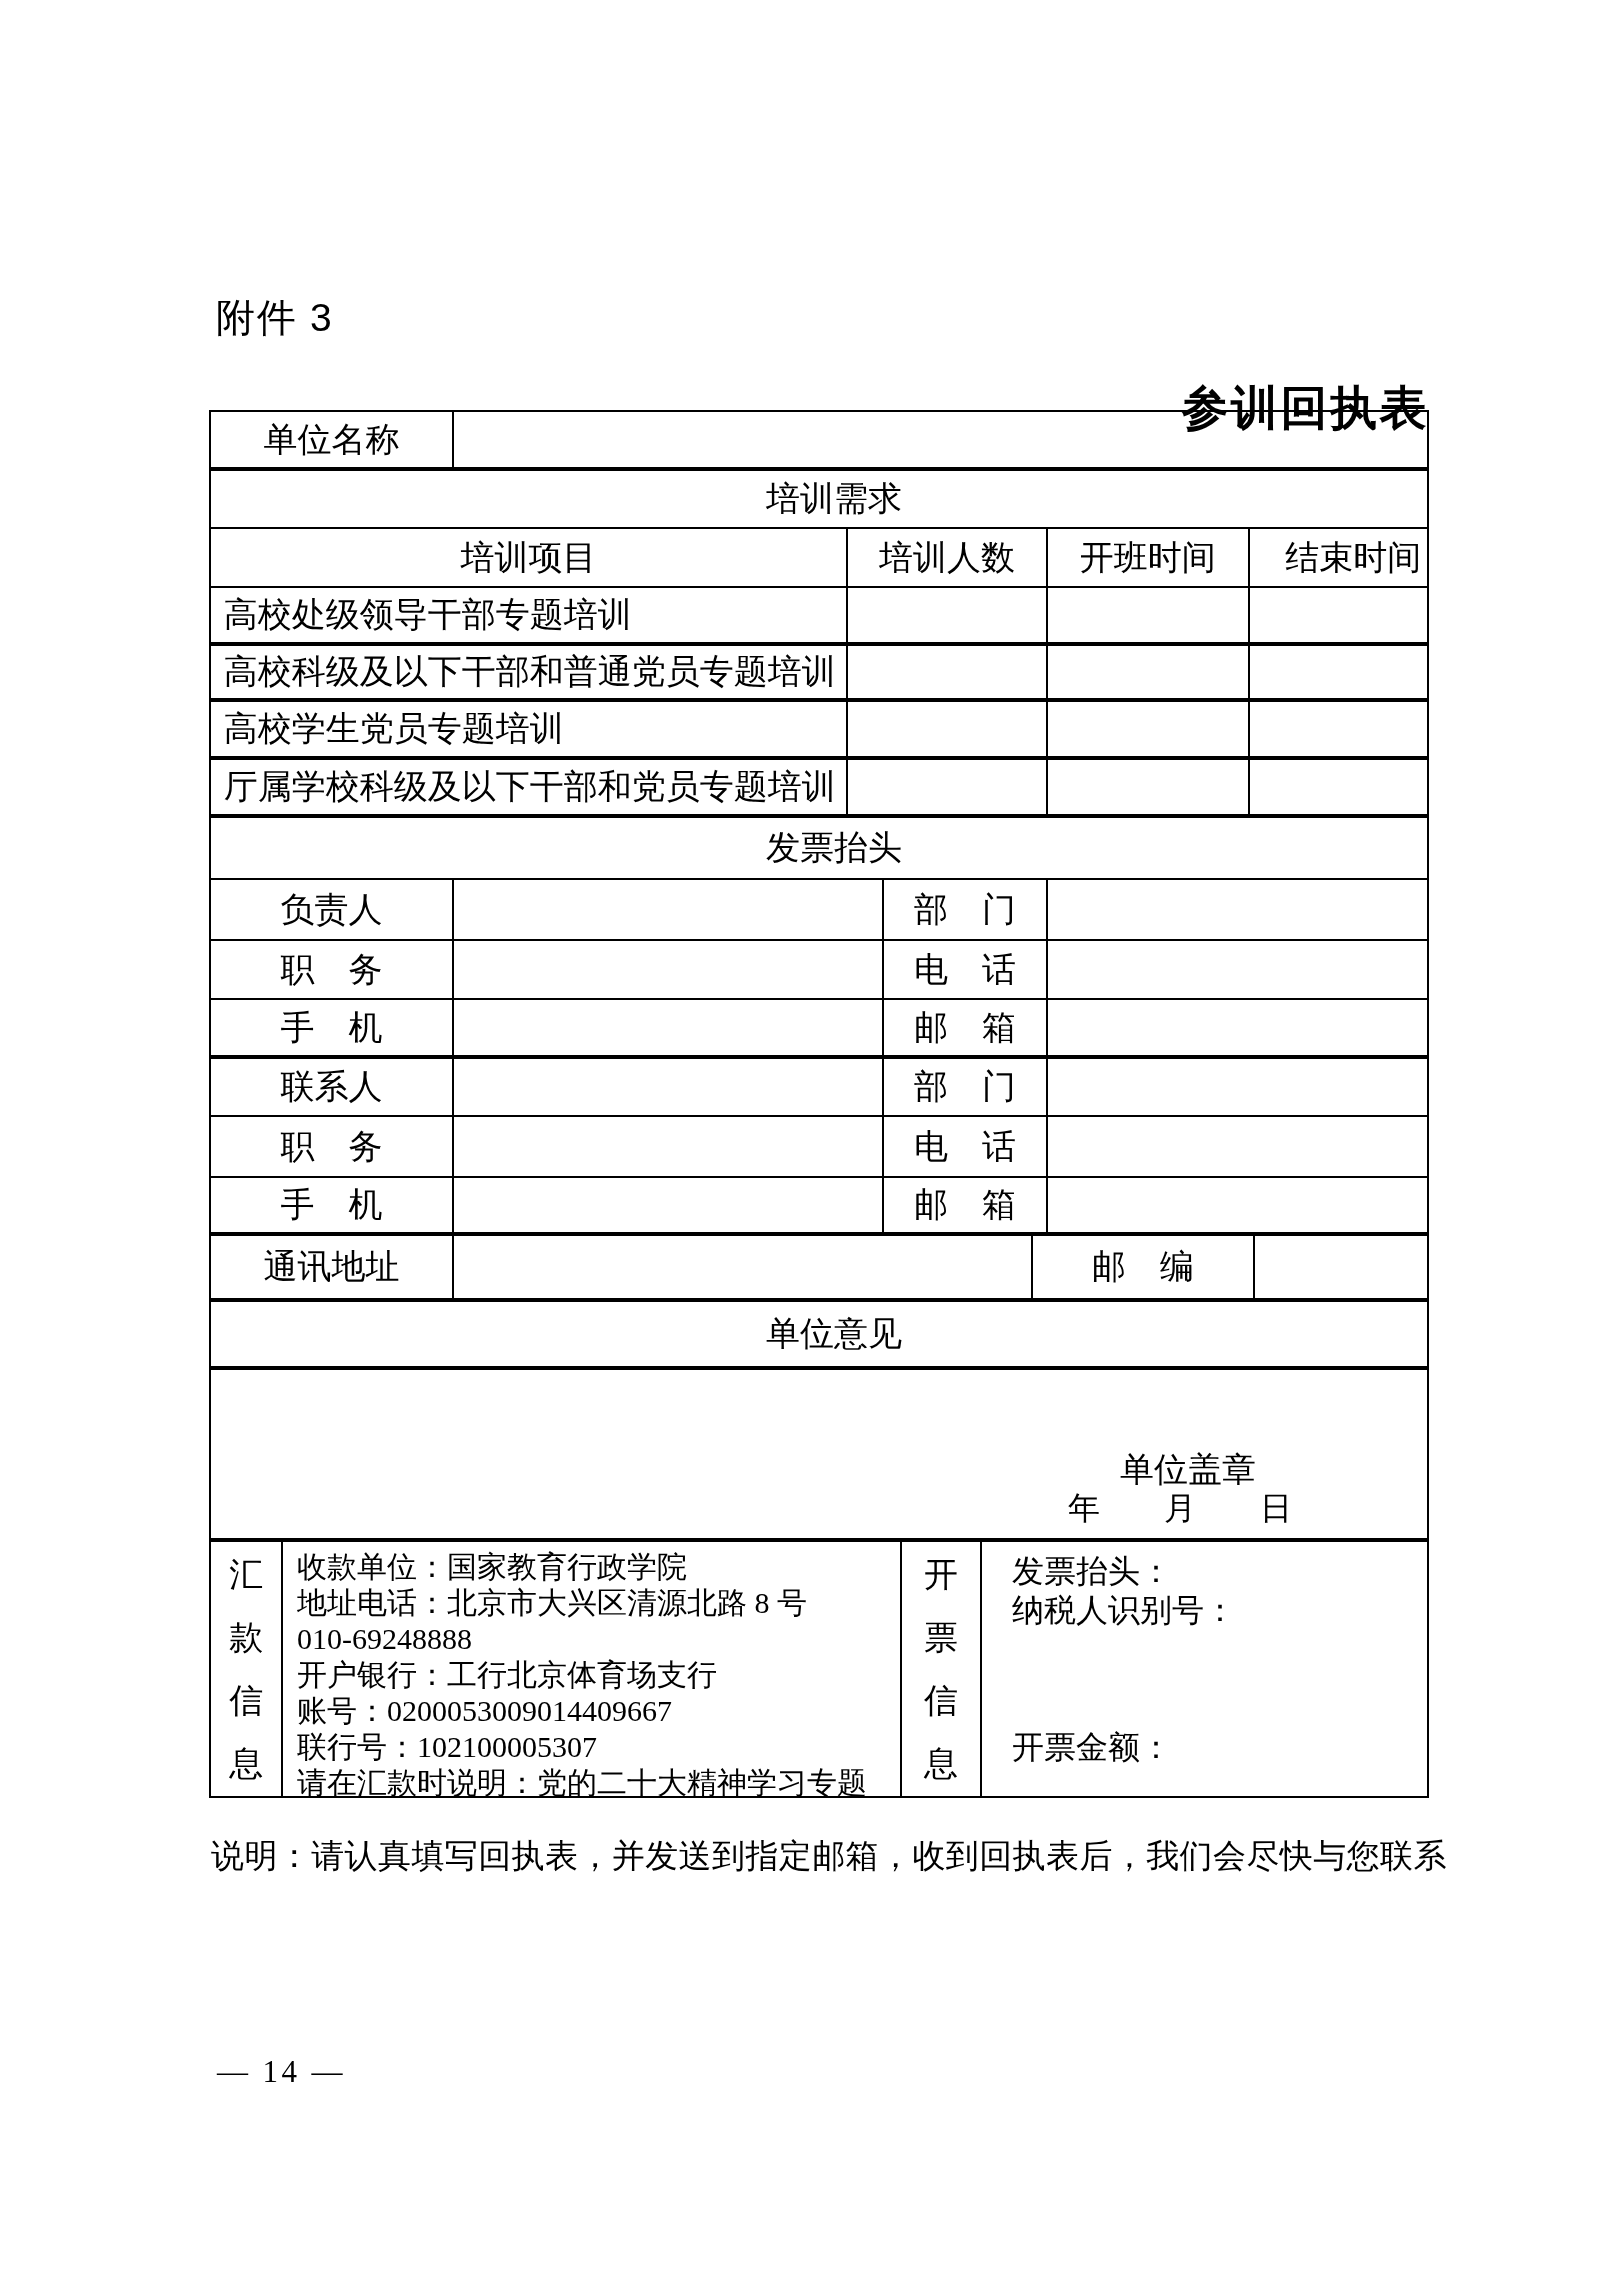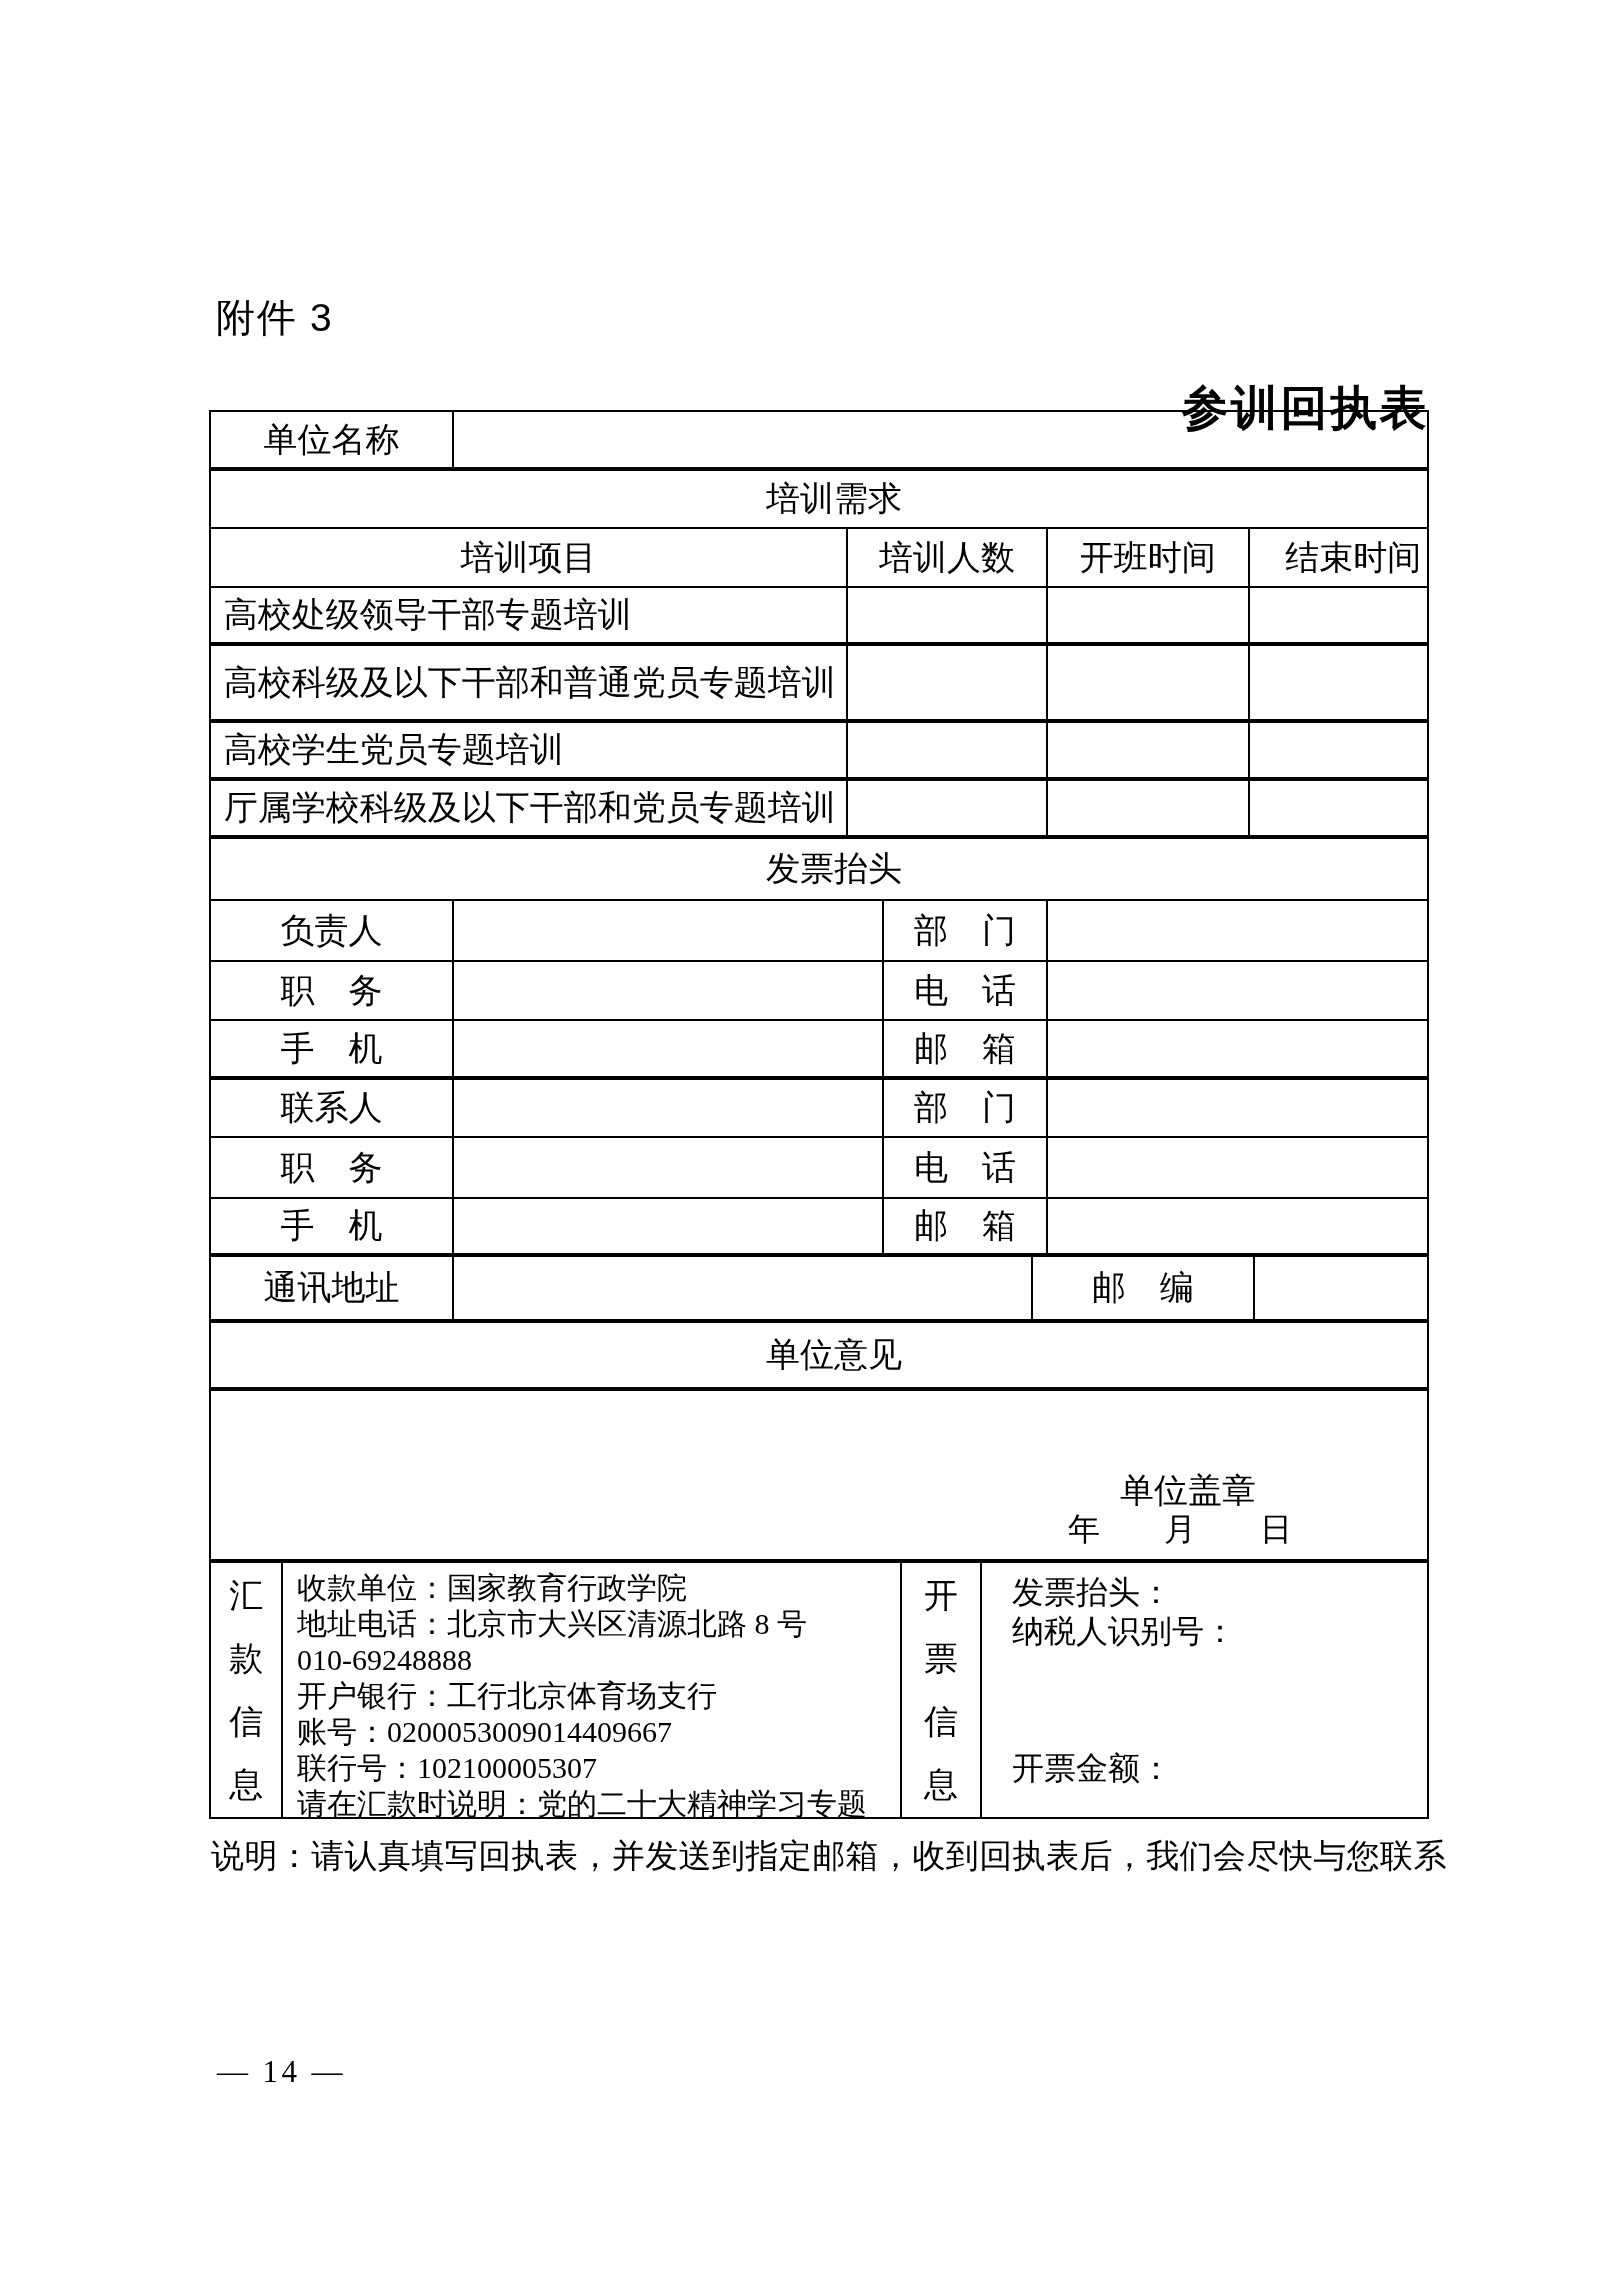--- a/index.html
+++ b/index.html
@@ -95,21 +95,21 @@
       <div class="cell center" style="width:202px">开班时间</div>
       <div class="cell center" style="width:178px">结束时间</div>
     </div>
 
     <div class="row thick" style="height:58px">
       <div class="cell left" style="width:639px">高校处级领导干部专题培训</div>
       <div class="cell center" style="width:201px"></div>
       <div class="cell center" style="width:202px"></div>
       <div class="cell center" style="width:178px"></div>
     </div>
-    <div class="row thick" style="height:77px">
+    <div class="row thick" style="height:56px">
       <div class="cell left" style="width:639px">高校科级及以下干部和普通党员专题培训</div>
       <div class="cell center" style="width:201px"></div>
       <div class="cell center" style="width:202px"></div>
       <div class="cell center" style="width:178px"></div>
     </div>
     <div class="row thick" style="height:58px">
       <div class="cell left" style="width:639px">高校学生党员专题培训</div>
       <div class="cell center" style="width:201px"></div>
       <div class="cell center" style="width:202px"></div>
       <div class="cell center" style="width:178px"></div>

